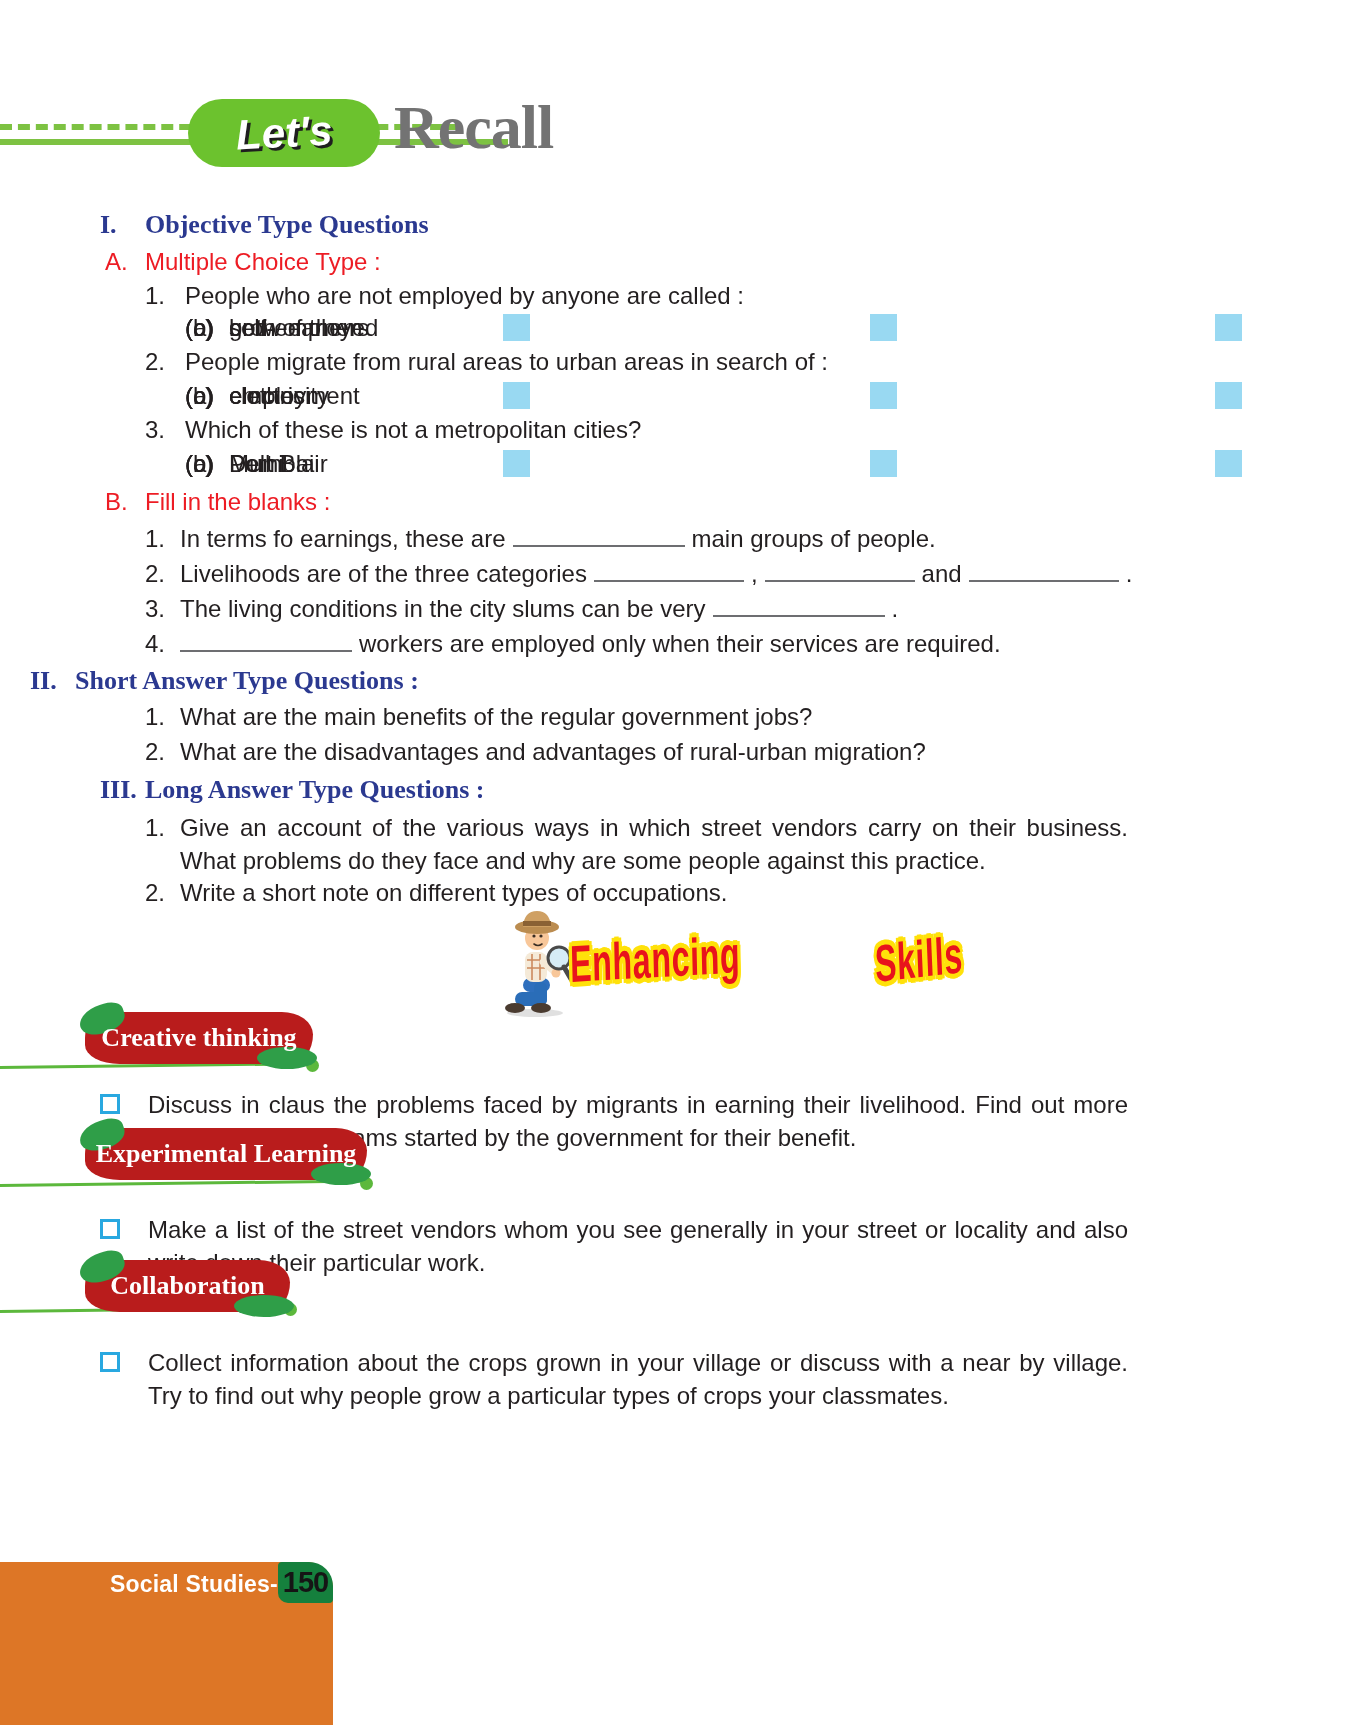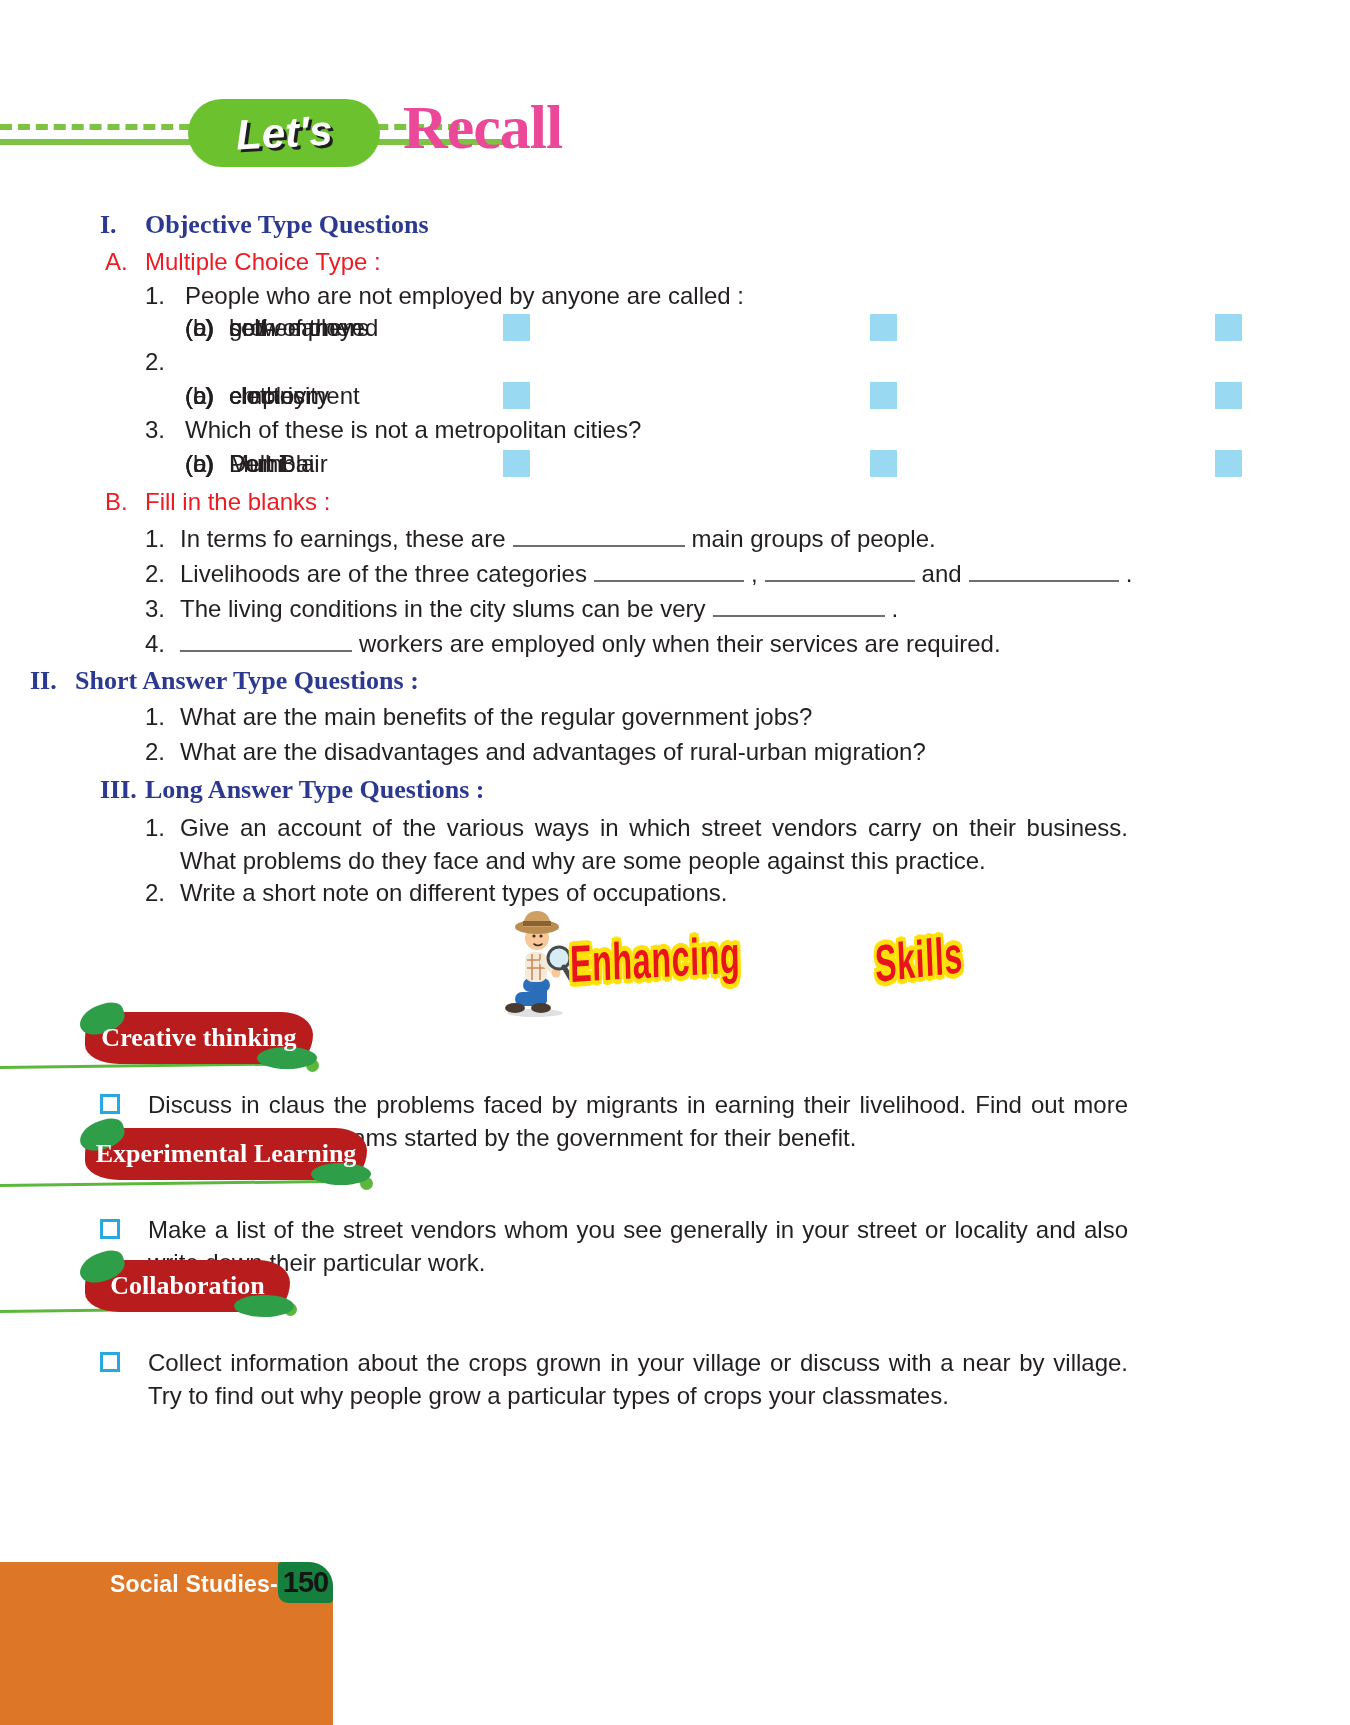--- a/index.html
+++ b/index.html
@@ -7,21 +7,21 @@
         font-family:"Liberation Sans",sans-serif;color:#231f20;}
 
   
   .rule-dashed{position:absolute;top:124px;left:0;width:460px;border-top:6px dashed #7dc242;}
   .rule-solid{position:absolute;top:139px;left:0;width:508px;height:6px;background:#7dc242;}
   .lets-bubble{position:absolute;left:188px;top:99px;width:192px;height:68px;background:#6cc22e;
                border-radius:34px;display:flex;align-items:center;justify-content:center;}
   .lets-label{font:italic 700 42px "Liberation Sans",sans-serif;color:#fff;
               text-shadow:3px 3px 0 #1f1f1f;transform:rotate(-3deg);}
   .recall-title{position:absolute;left:394px;top:92px;font:700 62px "Liberation Serif",serif;
-                color:#ec4899;letter-spacing:-1px;margin-left:9px;}
+                color:#737373;letter-spacing:-1px;}
 
   
   .qa{position:absolute;top:210px;left:0;width:1350px;}
   .sec-head{margin-left:100px;display:flex;font:700 26px "Liberation Serif",serif;
             color:#2b3990;line-height:30px;}
   .sec-head .numeral{width:45px;flex:none;}
   .sub-head{margin-left:105px;display:flex;font:400 24px "Liberation Sans",sans-serif;
             color:#ed1c24;line-height:27px;}
   .sub-head .sublabel{width:40px;flex:none;}
   .question{margin-left:145px;display:flex;font-size:24px;line-height:27px;}
@@ -128,20 +128,21 @@
       <span class="cb cb-2"></span>
       <span class="opt opt-c">
         <span class="okey">(c)</span>
         <span>both of them</span>
       </span>
       <span class="cb cb-3"></span>
     </div>
 
     <div class="question mt6">
       <span class="qnum">2.</span>
+      <span class="qtext">People migrate from rural areas to urban areas in search of :</span>
     </div>
     <div class="opts mt7">
       <span class="opt opt-a">
         <span class="okey">(a)</span>
         <span>electricity</span>
       </span>
       <span class="cb cb-1"></span>
       <span class="opt opt-b">
         <span class="okey">(b)</span>
         <span>clothes</span>

